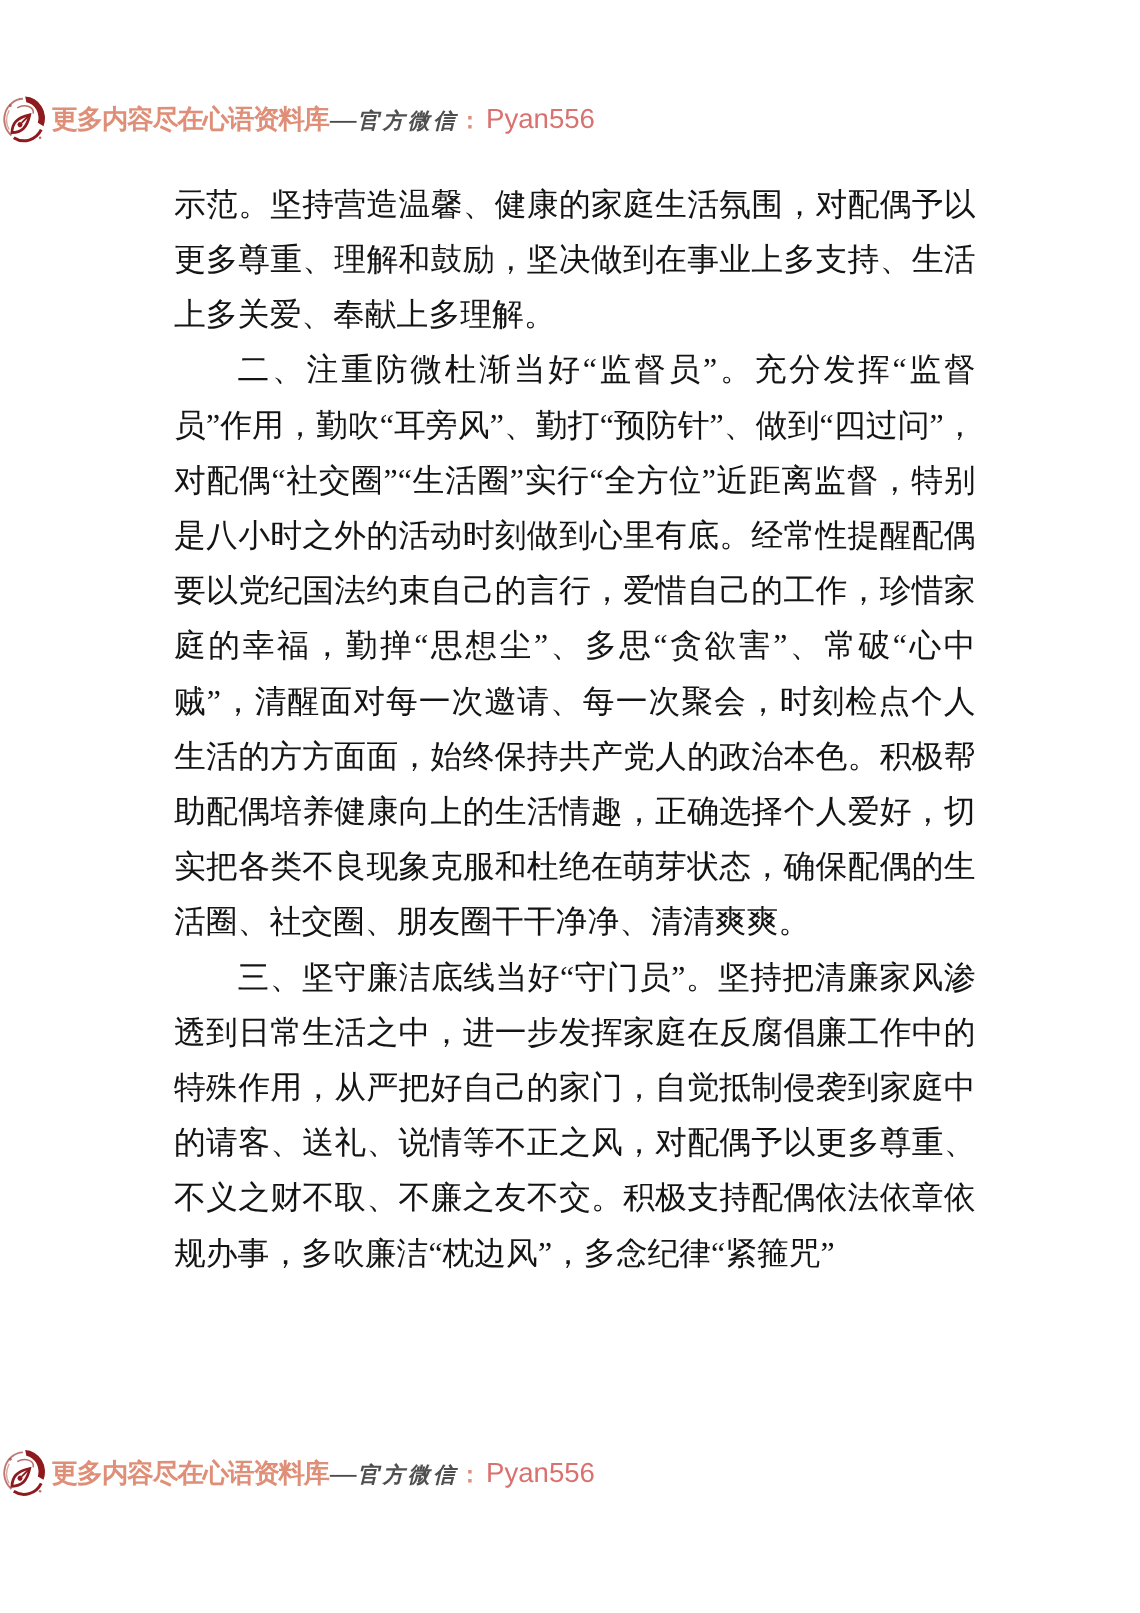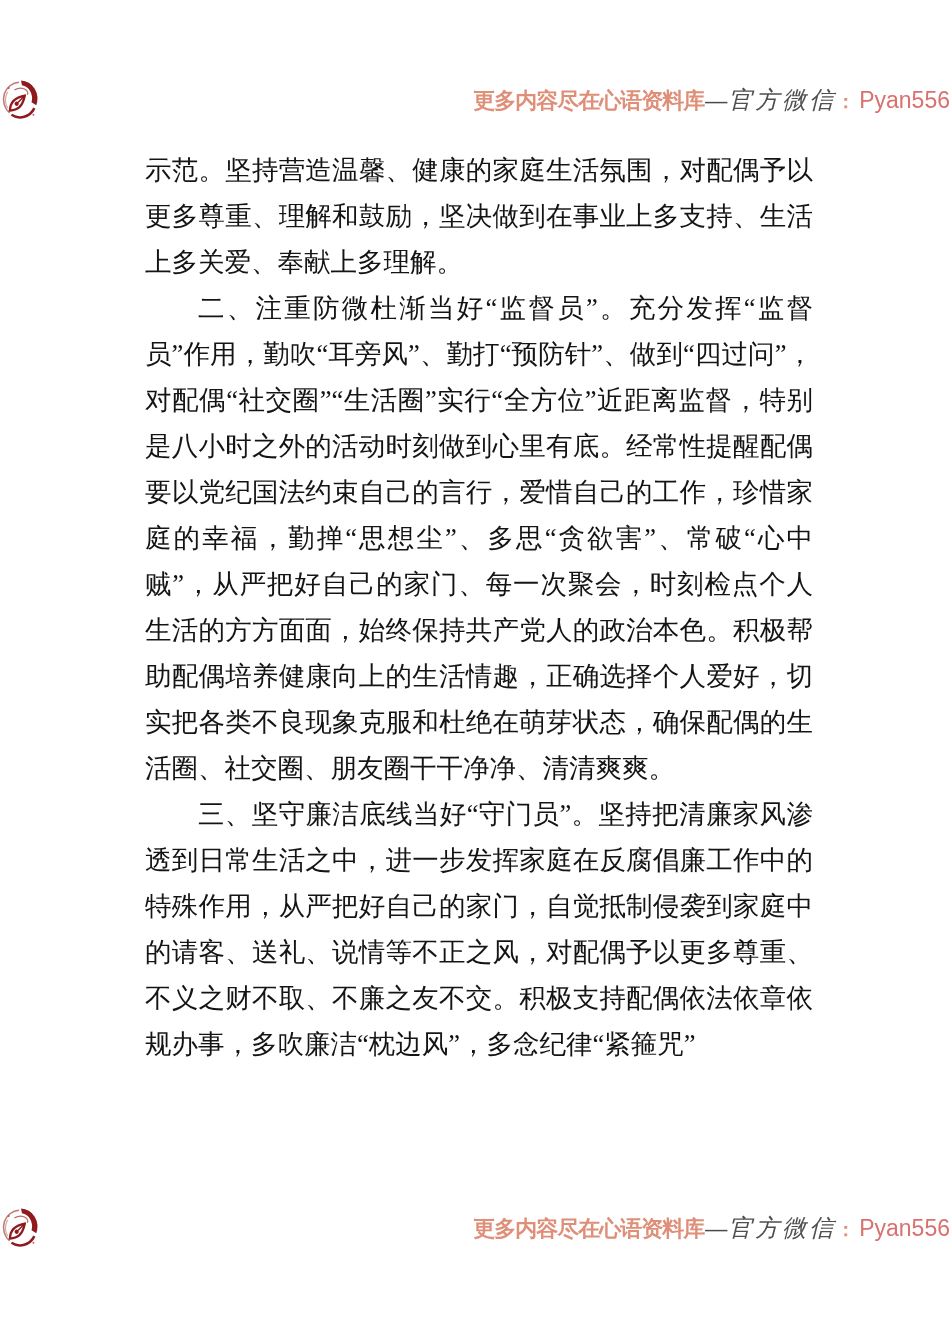--- a/index.html
+++ b/index.html
@@ -11,45 +11,45 @@
     font-family: "Liberation Serif", serif;
     overflow: hidden;
   }
 
   
   .watermark {
     position: absolute;
     left: 0;
     width: 100%;
     display: flex;
-    justify-content: space-between;
+    justify-content: flex-start;
     align-items: center;
-    gap: 12px;
+    gap: 1px;
     white-space: nowrap;
   }
   .wm-header { top: 76px; }
   .wm-footer { top: 1204px; }
   .wm-logo { width: 42px; height: 47px; flex: 0 0 auto; }
   .wm-text { display: inline-flex; align-items: baseline; }
   .wm-prefix {
     color: #df8f78;
     font-size: 22px;
     font-weight: bold;
     letter-spacing: -1px;
   }
   .wm-dash {
     color: #4a4a4a;
     font-size: 22px;
     font-weight: bold;
     margin: 0 1px;
   }
   .wm-label {
     color: #4f4f4f;
-    font-size: 24px;
-    font-weight: normal;
+    font-size: 18px;
+    font-weight: bold;
     font-style: italic;
     letter-spacing: 3px;
   }
   .wm-colon {
     color: #df8f78;
     font-size: 19px;
     font-weight: bold;
     margin-right: 4px;
   }
   .wm-account {
@@ -100,21 +100,21 @@
     <span class="wm-prefix">更多内容尽在心语资料库</span>
       <span class="wm-dash">—</span>
       <span class="wm-label">官方微信</span>
       <span class="wm-colon">：</span>
       <span class="wm-account">Pyan556</span>
   </span>
 </div>
 
 <div class="doc">
   <p>示范。坚持营造温馨、健康的家庭生活氛围，对配偶予以更多尊重、理解和鼓励，坚决做到在事业上多支持、生活上多关爱、奉献上多理解。</p>
-  <p class="indent">二、注重防微杜渐当好“监督员”。充分发挥“监督员”作用，勤吹“耳旁风”、勤打“预防针”、做到“四过问”，对配偶“社交圈”“生活圈”实行“全方位”近距离监督，特别是八小时之外的活动时刻做到心里有底。经常性提醒配偶要以党纪国法约束自己的言行，爱惜自己的工作，珍惜家庭的幸福，勤掸“思想尘”、多思“贪欲害”、常破“心中贼”，从严把好自己的家门、每一次聚会，时刻检点个人生活的方方面面，始终保持共产党人的政治本色。积极帮助配偶培养健康向上的生活情趣，正确选择个人爱好，切实把各类不良现象克服和杜绝在萌芽状态，确保配偶的生活圈、社交圈、朋友圈干干净净、清清爽爽。</p>
+  <p class="indent">二、注重防微杜渐当好“监督员”。充分发挥“监督员”作用，勤吹“耳旁风”、勤打“预防针”、做到“四过问”，对配偶“社交圈”“生活圈”实行“全方位”近距离监督，特别是八小时之外的活动时刻做到心里有底。经常性提醒配偶要以党纪国法约束自己的言行，爱惜自己的工作，珍惜家庭的幸福，勤掸“思想尘”、多思“贪欲害”、常破“心中贼”，清醒面对每一次邀请、每一次聚会，时刻检点个人生活的方方面面，始终保持共产党人的政治本色。积极帮助配偶培养健康向上的生活情趣，正确选择个人爱好，切实把各类不良现象克服和杜绝在萌芽状态，确保配偶的生活圈、社交圈、朋友圈干干净净、清清爽爽。</p>
   <p class="indent">三、坚守廉洁底线当好“守门员”。坚持把清廉家风渗透到日常生活之中，进一步发挥家庭在反腐倡廉工作中的特殊作用，从严把好自己的家门，自觉抵制侵袭到家庭中的请客、送礼、说情等不正之风，对配偶予以更多尊重、不义之财不取、不廉之友不交。积极支持配偶依法依章依规办事，多吹廉洁“枕边风”，多念纪律“紧箍咒”</p>
 </div>
 
 <div class="watermark wm-footer">
   <svg class="wm-logo" viewBox="0 0 44 48" aria-hidden="true">
     <path d="M22 4 A 18 19 0 0 1 38 30 L33 27 A 13 14 0 0 0 23 9 Z" fill="#8e1a1e"></path>
     <path d="M20 6 A 17 18 0 0 0 10 38" fill="none" stroke="#a84a44" stroke-width="1.6" opacity="0.75"></path>
     <path d="M12 40 A 17 18 0 0 0 36 33" fill="none" stroke="#8e1a1e" stroke-width="2.6"></path>
     <path d="M8 16 C 5 22 5 28 8 33" fill="none" stroke="#c97f74" stroke-width="1.2" opacity="0.7"></path>
     <path d="M15 14 C 22 10 30 13 29 19" fill="none" stroke="#a84a44" stroke-width="1.3" opacity="0.8"></path>

